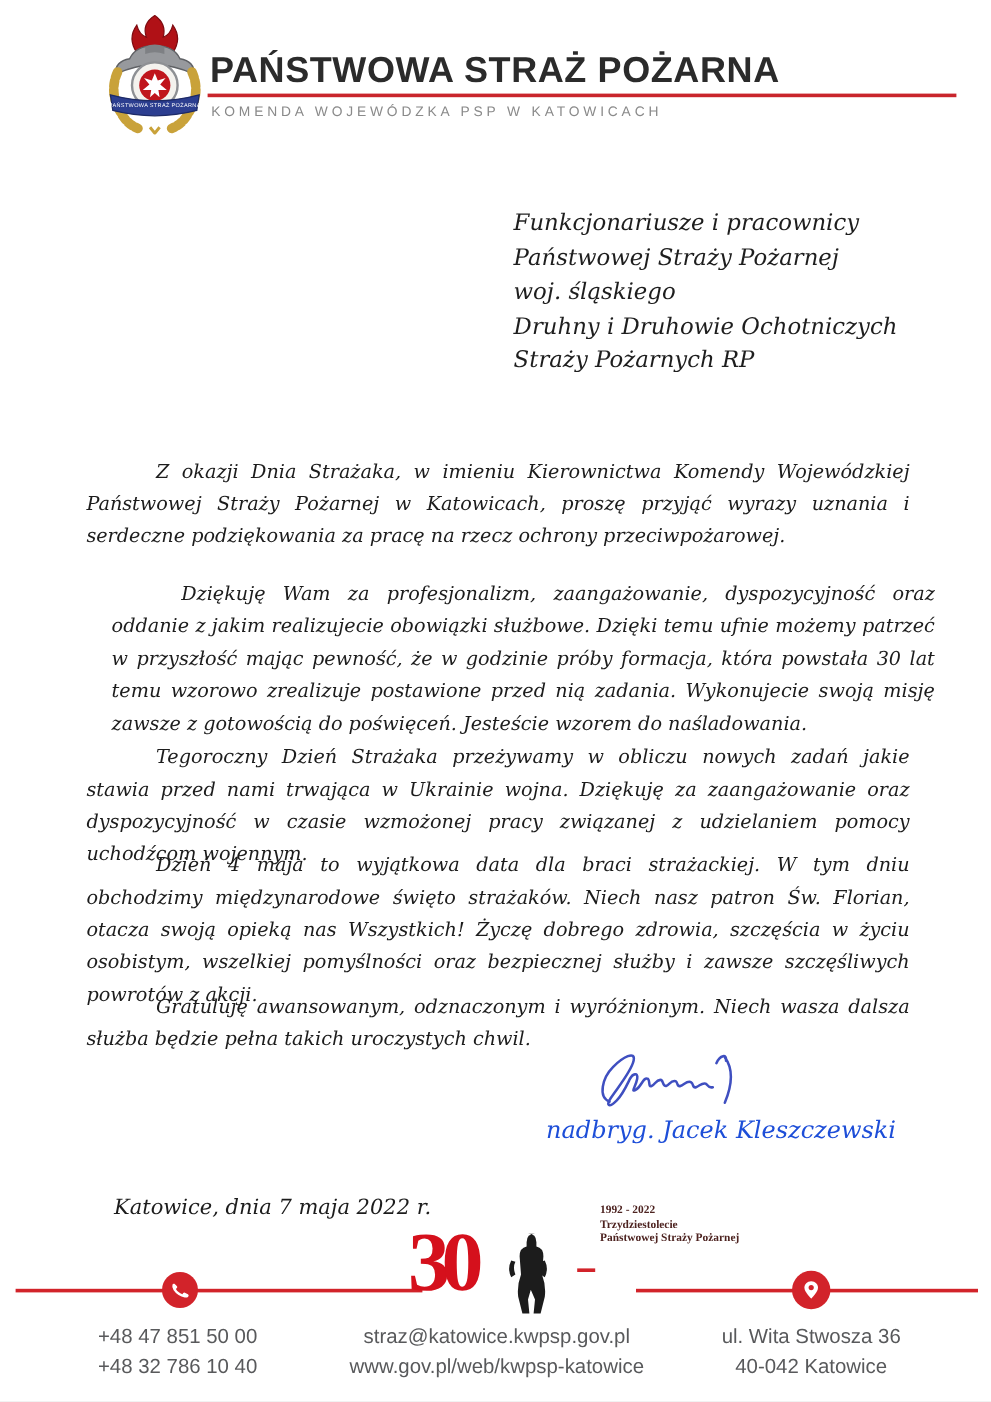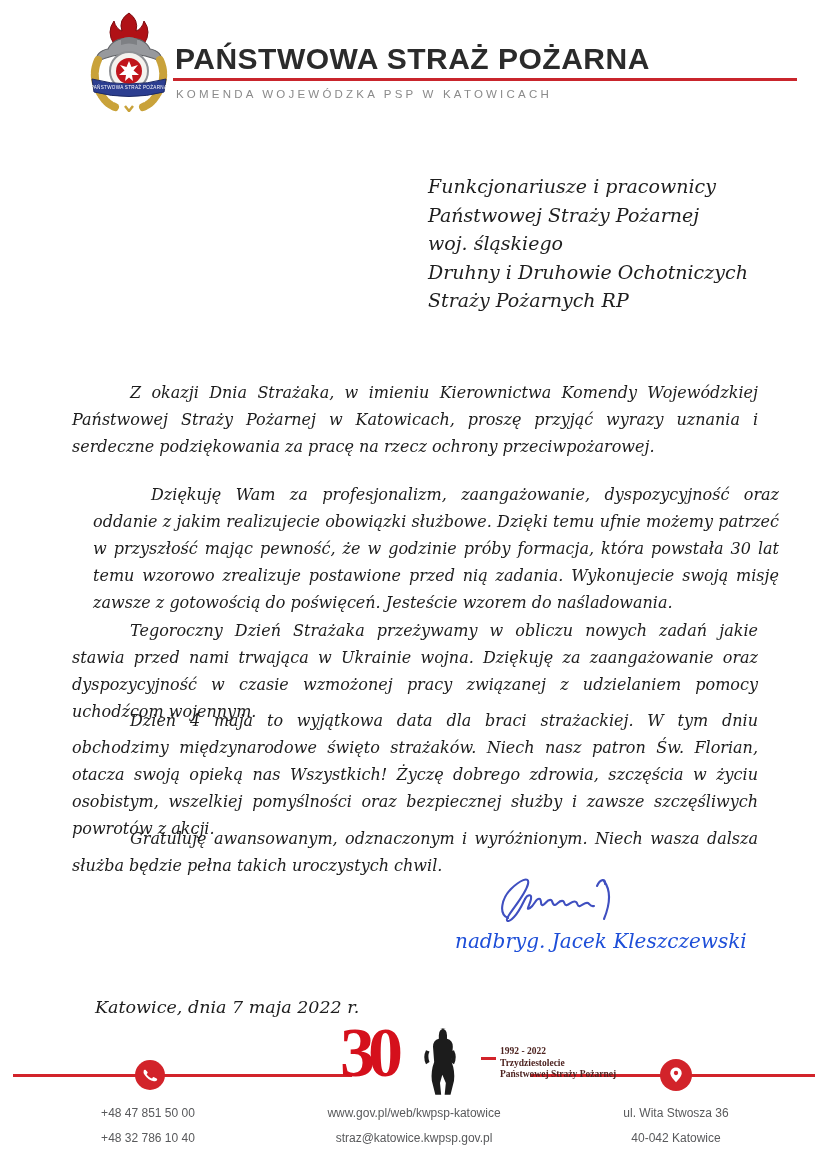--- a/index.html
+++ b/index.html
@@ -45,26 +45,26 @@
   .foot-circle.phone{left:135px;}
   .foot-circle.pin{left:660px;top:1059px;width:32px;height:32px;}
   .ann-number{
     position:absolute;left:340px;top:1018px;
     font-family:"Liberation Serif",serif;font-weight:bold;font-size:70px;line-height:1;
     color:#d5101c;letter-spacing:-7px;
   }
   .ann-fighter{position:absolute;left:413px;top:1027px;width:54px;height:70px;}
   .ann-dash{position:absolute;left:481px;top:1057px;width:15px;height:2.5px;background:#d2232a;}
   .ann-text{
-    position:absolute;left:500px;top:1046px;
+    position:absolute;left:500px;top:1004px;
     font-family:"Liberation Serif",serif;font-weight:bold;
     font-size:9.5px;line-height:11.5px;color:#4d2320;white-space:nowrap;
   }
   .contact{position:absolute;top:1101px;transform:translateX(-50%);
-    text-align:center;font-size:12px;line-height:25px;color:#58595b;white-space:nowrap;}
+    text-align:center;font-size:17px;line-height:25px;color:#58595b;white-space:nowrap;}
   .contact.phones{left:148px;}
   .contact.web{left:414px;}
   .contact.addr{left:676px;}
 </style>
 </head>
 <body>
 
 <div class="page">
 
   <svg class="crest" viewBox="0 0 88 100" aria-hidden="true">
@@ -142,21 +142,21 @@
     <div>1992 - 2022</div>
     <div>Trzydziestolecie</div>
     <div>Państwowej Straży Pożarnej</div>
   </div>
 
   <div class="contact phones">
     <div>+48 47 851 50 00</div>
     <div>+48 32 786 10 40</div>
   </div>
   <div class="contact web">
+    <div>straz@katowice.kwpsp.gov.pl</div>
     <div>www.gov.pl/web/kwpsp-katowice</div>
-    <div>straz@katowice.kwpsp.gov.pl</div>
   </div>
   <div class="contact addr">
     <div>ul. Wita Stwosza 36</div>
     <div>40-042 Katowice</div>
   </div>
 
 </div>
 
 </body></html>

